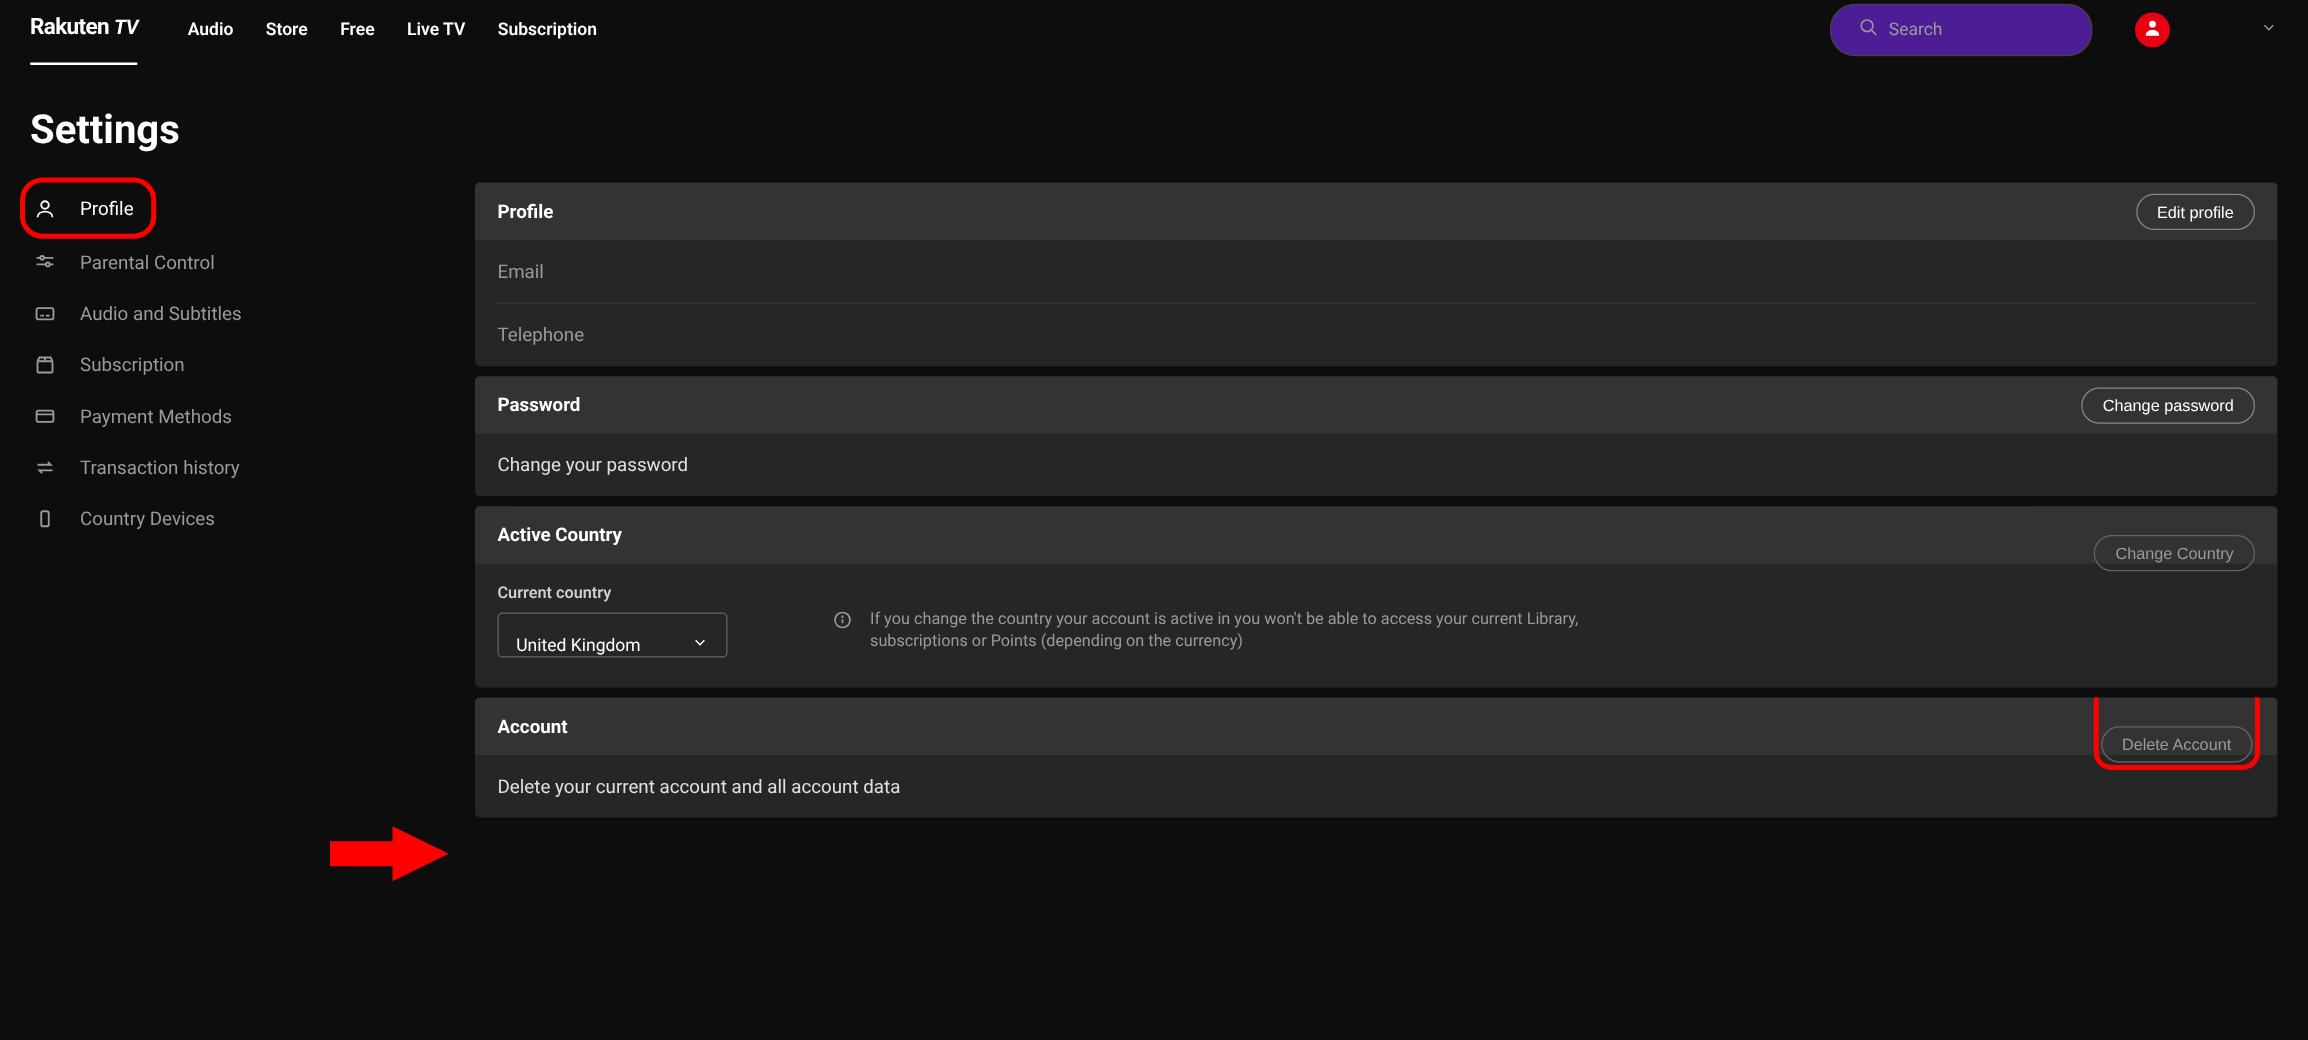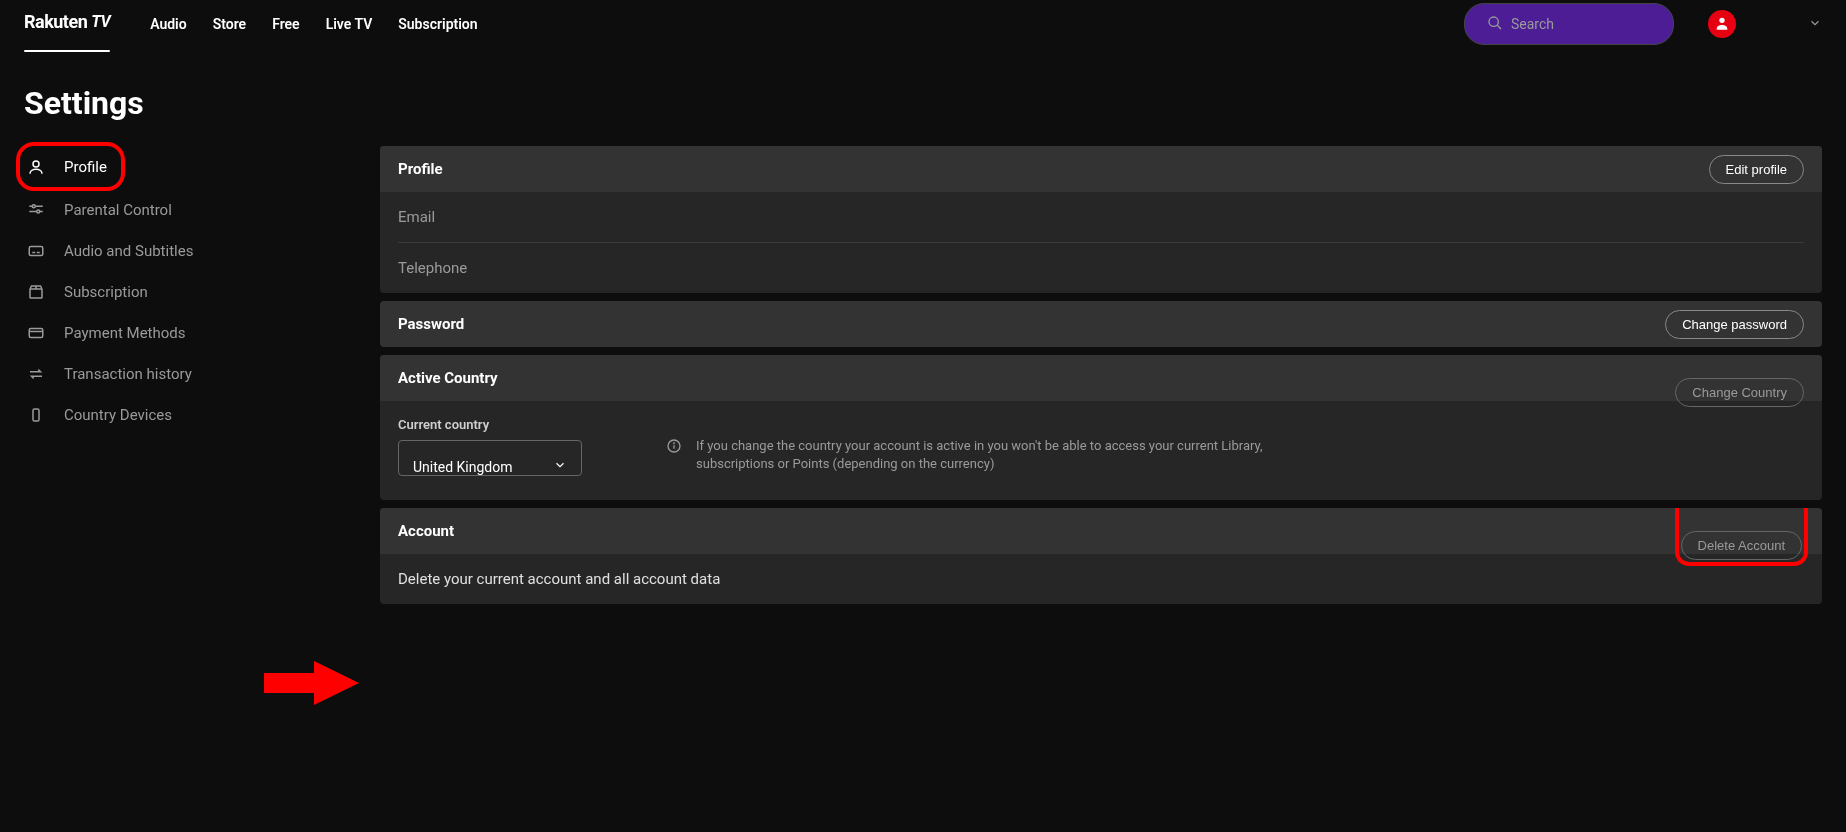--- a/index.html
+++ b/index.html
@@ -363,20 +363,21 @@
           <div class="field-row">Email</div>
           <div class="field-row">Telephone</div>
         </div>
       </section>
 
       <section class="card">
         <div class="card-header">
           <h3>Password</h3>
           <button class="pill-btn">Change password</button>
         </div>
+        <div class="plain-row">Change your password</div>
       </section>
 
       <section class="card">
         <div class="card-header">
           <h3>Active Country</h3>
           <button class="pill-btn muted">Change Country</button>
         </div>
         <div class="country-body">
           <div class="country-col">
             <label>Current country</label>

